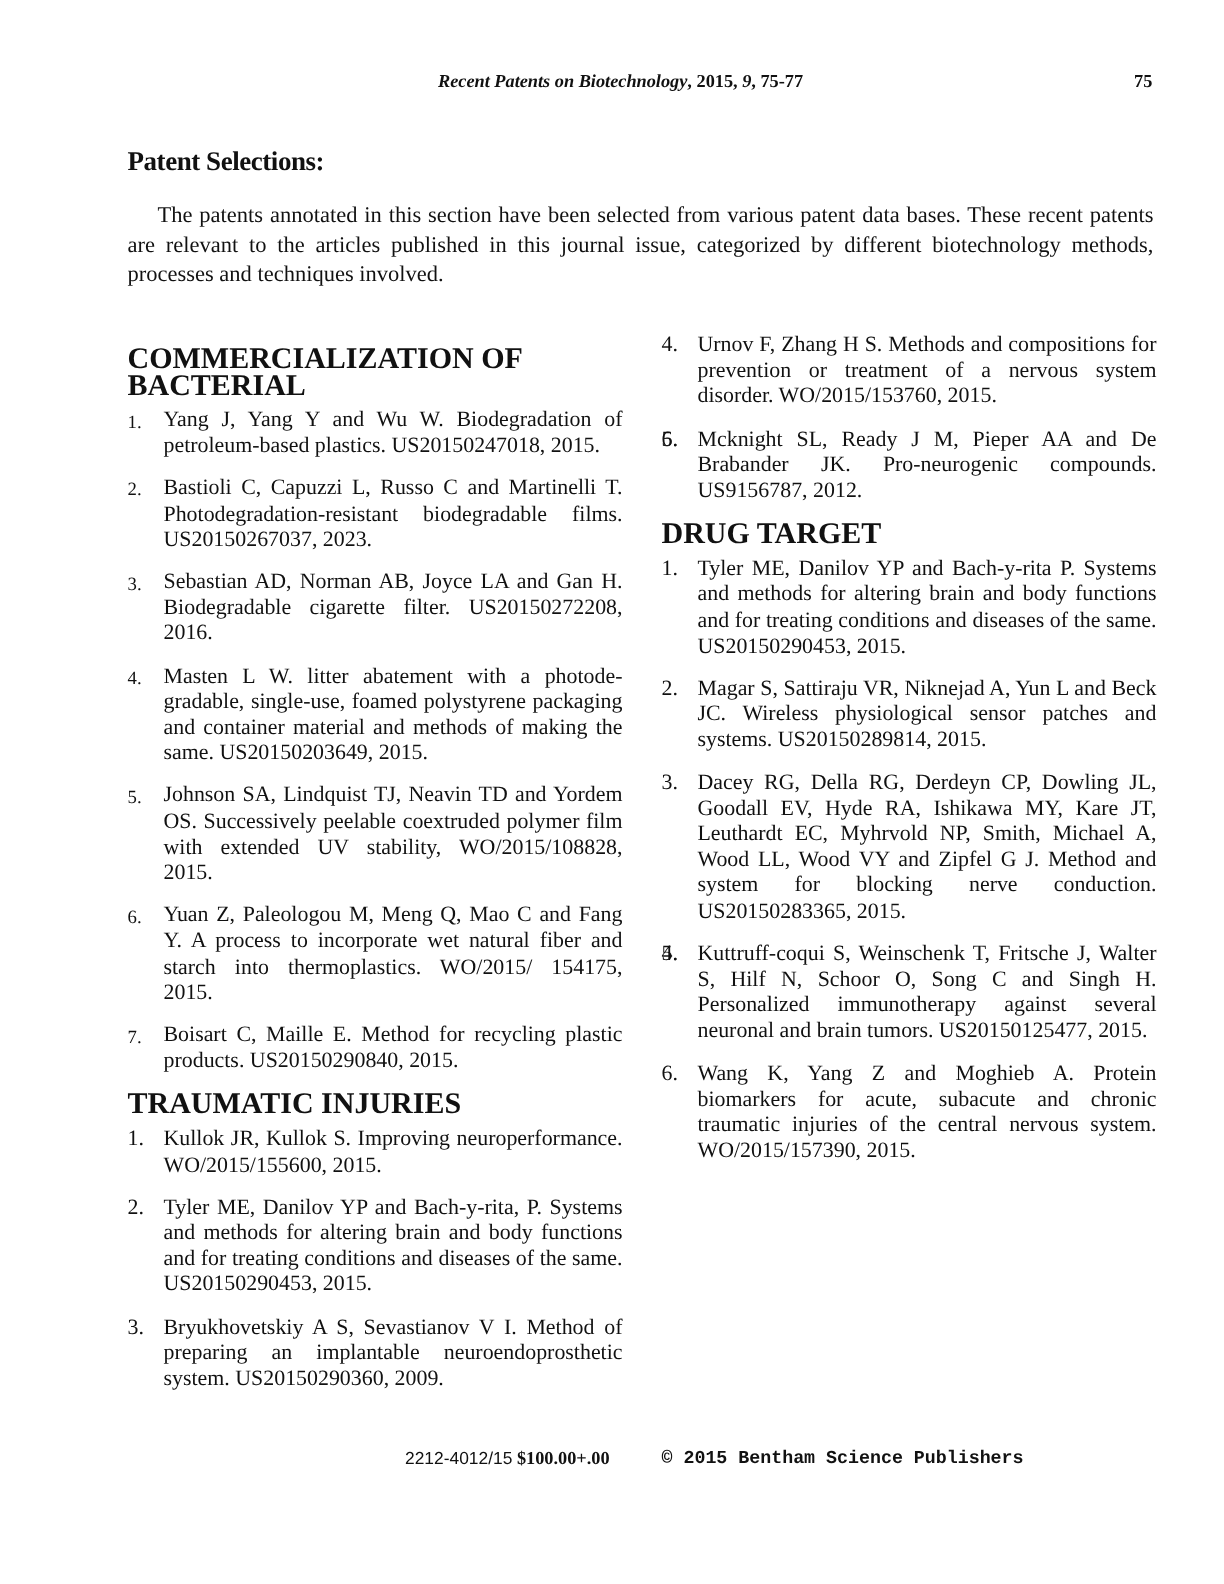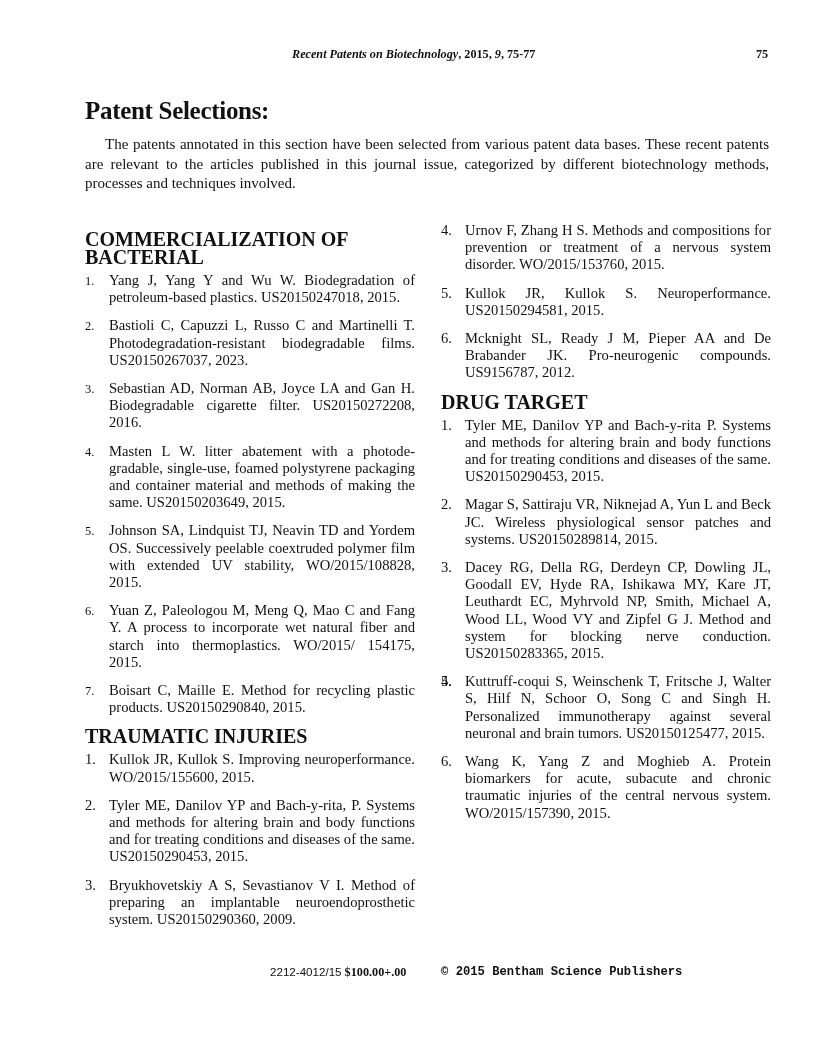--- a/index.html
+++ b/index.html
@@ -2,21 +2,21 @@
 <html><head>
 <meta charset="utf-8">
 <style>
   html, body { margin: 0; padding: 0; background: #ffffff; }
   body { width: 816px; height: 1056px; position: relative; overflow: hidden;
          font-family: "Liberation Serif", "DejaVu Serif", serif; color: #111; }
   .running-head { position: absolute; top: 47px; left: 0; width: 816px; height: 18px; }
   .journal { position: absolute; left: 292px; top: 0; font-size: 12.2px; font-weight: bold; }
   .journal i { font-style: italic; }
   .page-num { position: absolute; left: 756px; top: 0; font-size: 12.2px; font-weight: bold; }
-  .title { position: absolute; left: 85px; top: 97px; font-size: 25px; font-weight: bold; margin: 0; letter-spacing: -0.3px; }
+  .title { position: absolute; left: 85px; top: 97px; font-size: 18px; font-weight: bold; margin: 0; letter-spacing: -0.3px; }
   .intro { position: absolute; left: 85px; top: 135px; width: 684px; font-size: 15px; line-height: 19.5px;
            text-align: justify; text-indent: 20px; margin: 0; }
   .col { position: absolute; width: 330px; }
   .col-left { left: 85px; top: 230px; }
   .col-right { left: 441px; top: 222px; }
   .sec-head { font-size: 20px; font-weight: bold; margin: 0 0 6px 0; line-height: 18px; }
   .sec-head.gap { margin-top: 6px; }
   ol.refs { list-style: none; margin: 0; padding: 0; }
   ol.refs li { position: relative; padding-left: 24px; font-size: 14.6px; line-height: 17.2px;
                text-align: justify; margin-bottom: 11px; }
@@ -53,21 +53,21 @@
   <ol class="refs">
     <li><span class="num">1.</span><span>Kullok JR, Kullok S. Improving neuroperfor­mance. WO/2015/155600, 2015.</span></li>
     <li><span class="num">2.</span><span>Tyler ME, Danilov YP and Bach-y-rita, P. Systems and methods for altering brain and body functions and for treating conditions and diseases of the same. US20150290453, 2015.</span></li>
     <li><span class="num">3.</span><span>Bryukhovetskiy A S, Sevastianov V I. Method of preparing an implantable neuroendopros­thetic system. US20150290360, 2009.</span></li>
   </ol>
 </div>
 
 <div class="col col-right">
   <ol class="refs">
     <li><span class="num">4.</span><span>Urnov F, Zhang H S. Methods and composi­tions for prevention or treatment of a nervous system disorder. WO/2015/153760, 2015.</span></li>
-    <li><span class="num">5.</span><span>Kullok JR, Kullok S. Neuroperformance. US20150294581, 2015.</span></li>
+    <li><span class="num">5.</span></li>
     <li><span class="num">6.</span><span>Mcknight SL, Ready J M, Pieper AA and De Brabander JK. Pro-neurogenic compounds. US9156787, 2012.</span></li>
   </ol>
   <div class="sec-head gap">DRUG TARGET</div>
   <ol class="refs">
     <li><span class="num">1.</span><span>Tyler ME, Danilov YP and Bach-y-rita P. Sys­tems and methods for altering brain and body functions and for treating conditions and dis­eases of the same. US20150290453, 2015.</span></li>
     <li><span class="num">2.</span><span>Magar S, Sattiraju VR, Niknejad A, Yun L and Beck JC. Wireless physiological sensor patches and systems. US20150289814, 2015.</span></li>
     <li><span class="num">3.</span><span>Dacey RG, Della RG, Derdeyn CP, Dowling JL, Goodall EV, Hyde RA, Ishikawa MY, Kare JT, Leuthardt EC, Myhrvold NP, Smith, Michael A, Wood LL, Wood VY and Zipfel G J. Method and system for blocking nerve con­duction. US20150283365, 2015.</span></li>
     <li><span class="num">4.</span></li>
     <li><span class="num">5.</span><span>Kuttruff-coqui S, Weinschenk T, Fritsche J, Walter S, Hilf N, Schoor O, Song C and Singh H. Personalized immunotherapy against several neuronal and brain tumors. US20150125477, 2015.</span></li>
     <li><span class="num">6.</span><span>Wang K, Yang Z and Moghieb A. Protein biomarkers for acute, subacute and chronic traumatic injuries of the central nervous sys­tem. WO/2015/157390, 2015.</span></li>

